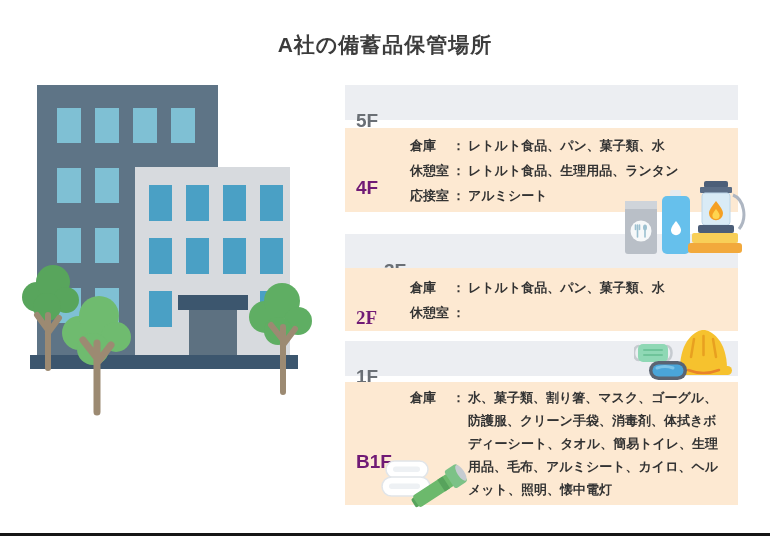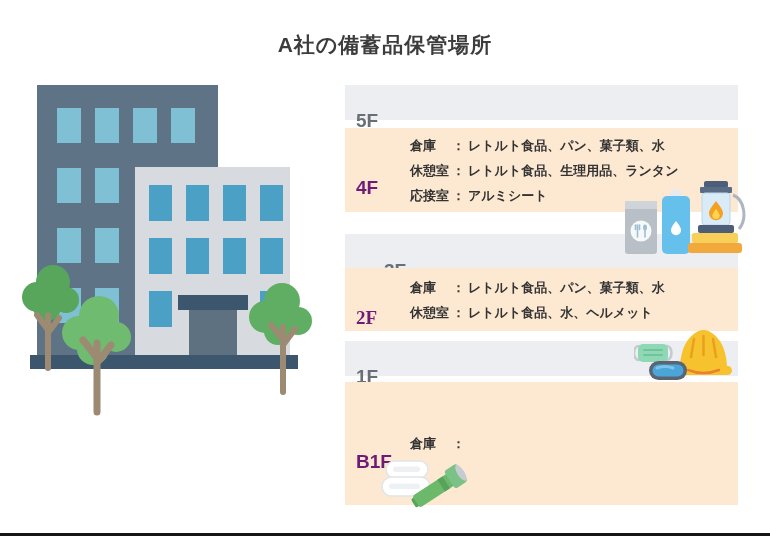--- a/index.html
+++ b/index.html
@@ -129,35 +129,35 @@
   <div class="fname orangelbl">2F</div>
   <div class="rooms">
     <div class="room">
       <span class="rlabel">倉庫</span>
         <span class="colon">：</span>
         <span class="ritems">レトルト食品、パン、菓子類、水</span>
     </div>
     <div class="room">
       <span class="rlabel">休憩室</span>
         <span class="colon">：</span>
-        <span class="ritems">レトルト食品、水、ヘルメット</span>
     </div>
   </div>
 </div>
 
 <div class="floor gray" style="top:341px;height:35px;">
   <div class="fname graylbl">1F</div>
 </div>
 
 <div class="floor peach floor-b1f" style="top:382px;height:123px;">
   <div class="fname orangelbl">B1F</div>
   <div class="rooms">
     <div class="room">
       <span class="rlabel">倉庫</span>
         <span class="colon">：</span>
+        <span class="ritems">水、菓子類、割り箸、マスク、ゴーグル、防護服、クリーン手袋、消毒剤、体拭きボディーシート、タオル、簡易トイレ、生理用品、毛布、アルミシート、カイロ、ヘルメット、照明、懐中電灯</span>
     </div>
   </div>
 </div>
 
 <div class="icon-group" style="left:618px;top:181px;width:128px;height:75px;">
   <svg width="128" height="75" viewBox="0 0 128 75">
 
     <g>
       <rect x="7" y="20" width="32" height="53" rx="3" fill="#b9bfc7"></rect>
       <rect x="7" y="20" width="32" height="8" fill="#cfd4da"></rect>

